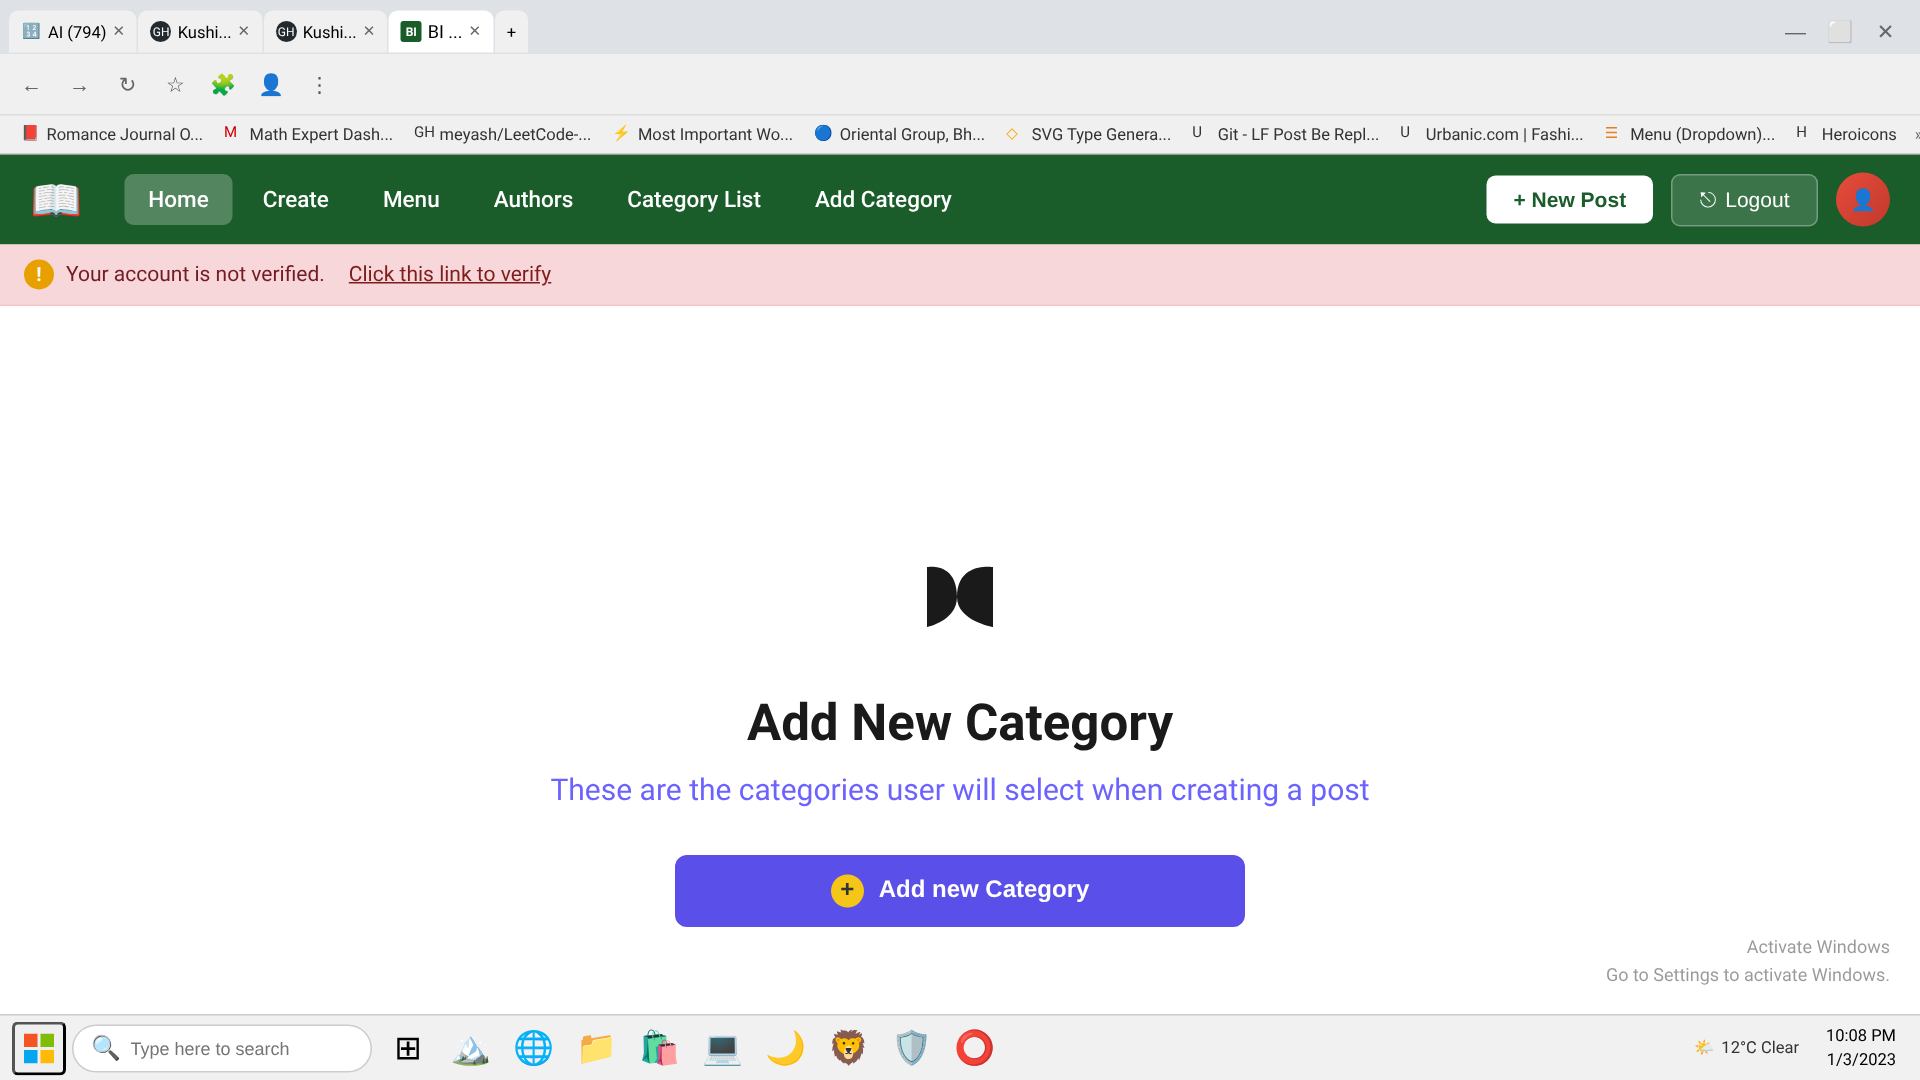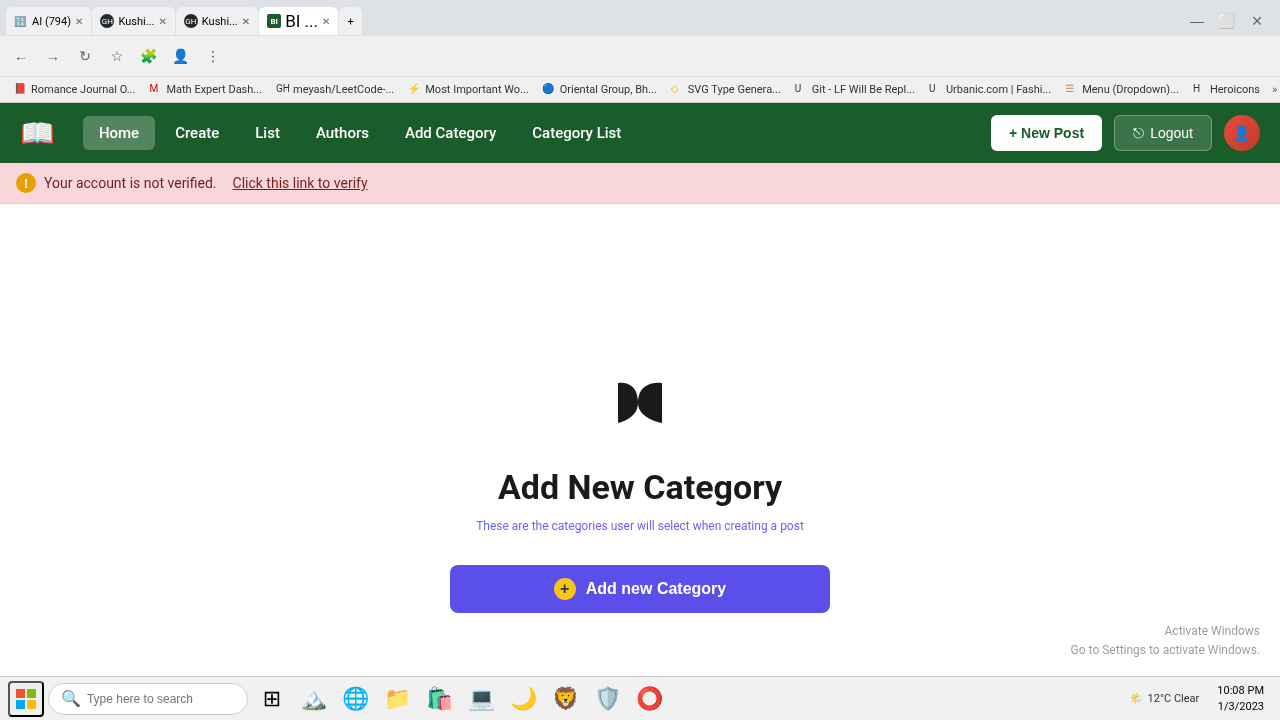--- a/index.html
+++ b/index.html
@@ -192,20 +192,21 @@
       font-weight: 500;
       cursor: pointer;
     }
 
     .nav-link.active {
       background: rgba(255,255,255,0.25);
     }
 
     .navbar-actions {
       display: flex;
+      align-items: center;
       gap: 12px;
     }
 
     .btn-new-post {
       background: white;
       color: #1a5c2a;
       border: none;
       padding: 8px 18px;
       border-radius: 6px;
       font-size: 14px;
@@ -295,21 +296,21 @@
     }
 
     .page-title {
       font-size: 34px;
       font-weight: 700;
       color: #1a1a1a;
       margin-bottom: 12px;
     }
 
     .page-subtitle {
-      font-size: 12px;
+      font-size: 20px;
       color: #6c63ff;
       margin-bottom: 32px;
       text-align: center;
     }
 
     .form-container {
       width: 380px;
       display: flex;
       flex-direction: column;
       gap: 14px;
@@ -480,21 +481,21 @@
       <span style="font-size:11px;overflow:hidden;text-overflow:ellipsis;">Kushi...</span>
       <span class="tab-close">✕</span>
     </div>
     <div class="browser-tab">
       <span class="tab-favicon" style="background:#24292e;color:white;border-radius:50%;font-size:8px;padding:2px;">GH</span>
       <span style="font-size:11px;">Kushi...</span>
       <span class="tab-close">✕</span>
     </div>
     <div class="browser-tab active">
       <span class="tab-favicon" style="background:#1a5c2a;color:white;border-radius:2px;font-size:8px;padding:2px;font-weight:bold;">BI</span>
-      <span style="font-size:17px;">BI ...</span>
+      <span style="font-size:12px;">BI ...</span>
       <span class="tab-close">✕</span>
     </div>
     <div class="browser-tab">
       <span>+</span>
     </div>
     <div style="flex:1"></div>
     <div style="display:flex;gap:4px;align-items:center;padding-right:4px;">
       <button class="browser-nav-btn">—</button>
       <button class="browser-nav-btn">⬜</button>
       <button class="browser-nav-btn">✕</button>
@@ -531,21 +532,21 @@
     <div class="bookmark-item">
       <span class="bookmark-favicon">🔵</span>
       <span>Oriental Group, Bh...</span>
     </div>
     <div class="bookmark-item">
       <span class="bookmark-favicon" style="color:orange;">◇</span>
       <span>SVG Type Genera...</span>
     </div>
     <div class="bookmark-item">
       <span class="bookmark-favicon">U</span>
-      <span>Git - LF Will Be Repl...</span>
+      <span>Git - LF Post Be Repl...</span>
     </div>
     <div class="bookmark-item">
       <span class="bookmark-favicon">U</span>
       <span>Urbanic.com | Fashi...</span>
     </div>
     <div class="bookmark-item">
       <span class="bookmark-favicon" style="color:#e67e22;">☰</span>
       <span>Menu (Dropdown)...</span>
     </div>
     <div class="bookmark-item">
@@ -558,24 +559,24 @@
 
 <div class="app-wrapper">
 
   <nav class="navbar">
     <div class="navbar-brand">
       <span class="book-icon">📖</span>
     </div>
     <div class="nav-links">
       <a class="nav-link active">Home</a>
       <a class="nav-link">Create</a>
-      <a class="nav-link">List</a>
+      <a class="nav-link">Menu</a>
       <a class="nav-link">Authors</a>
+      <a class="nav-link">Category List</a>
       <a class="nav-link">Add Category</a>
-      <a class="nav-link">Category List</a>
     </div>
     <div class="navbar-actions">
       <button class="btn-new-post">+ New Post</button>
       <button class="btn-logout">
         <span>⎋</span>
         <span>Logout</span>
       </button>
       <div class="avatar">
         <span>👤</span>
       </div>

